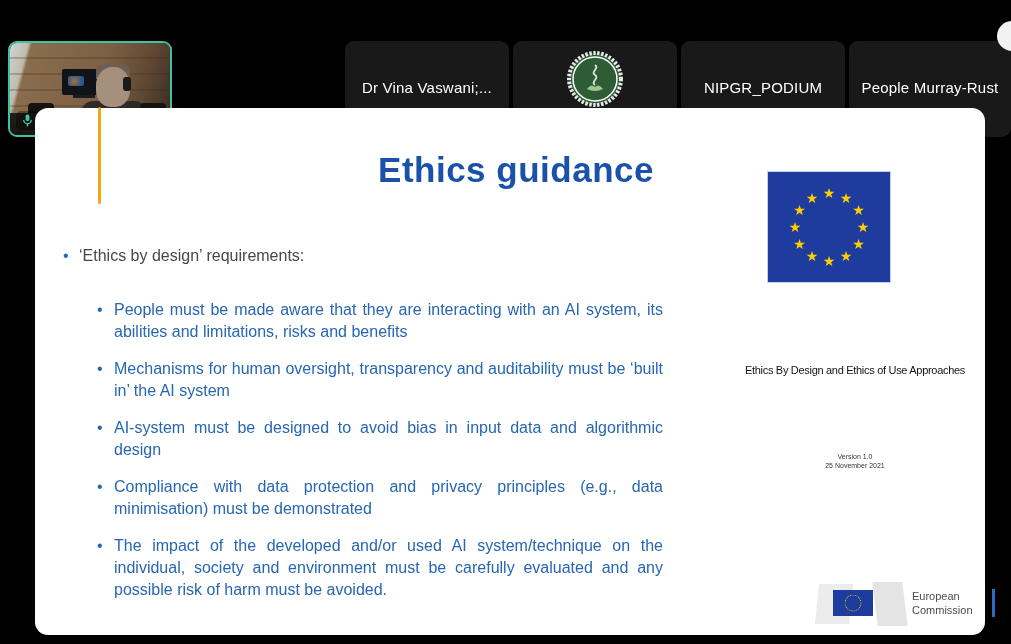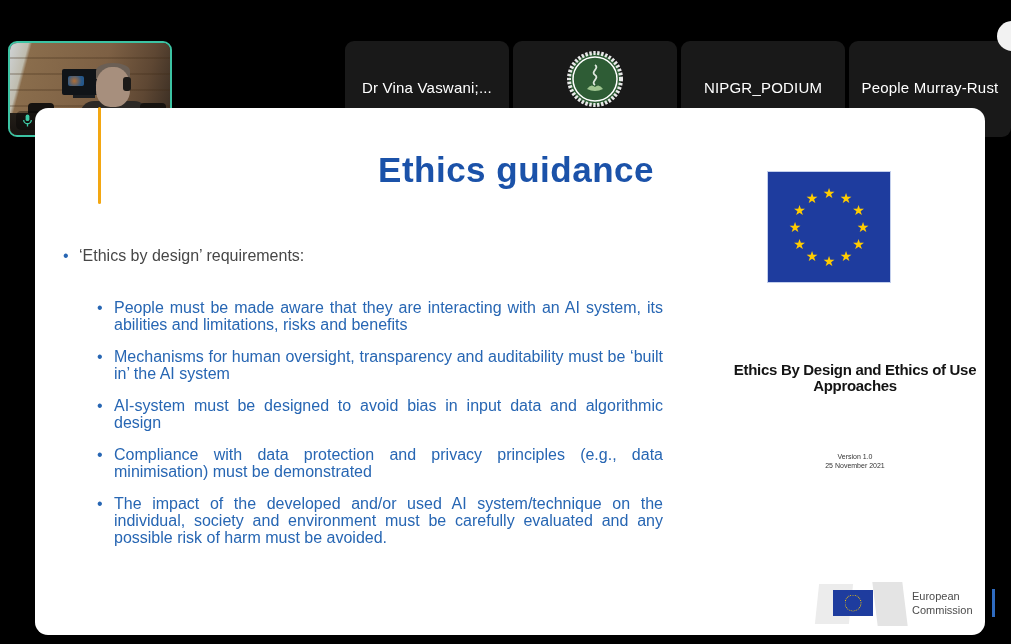--- a/index.html
+++ b/index.html
@@ -69,29 +69,29 @@
   }
   .slide-title {
     position:absolute; left:0; top:42px; width:100%; padding-left:12px;
     text-align:center; color:#1b52a9; font-size:35px; font-weight:bold; letter-spacing:.5px;
   }
   .bullets { position:absolute; left:28px; top:131px; width:600px;margin-top:8px; }
   .main-bullet { position:relative; padding-left:16px; color:#474747; font-size:16px; margin-bottom:34px; }
   .main-bullet::before { content:"•"; position:absolute; left:0; top:0; color:#2766b3; }
   .sub-bullets { list-style:none; margin-left:34px; width:566px; }
   .sub-bullets li { position:relative; padding-left:17px; margin-bottom:15px;
-    color:#2766b3; font-size:16px; line-height:17px; text-align:justify; }
+    color:#2766b3; font-size:16px; line-height:22px; text-align:justify; }
   .sub-bullets li::before { content:"•"; position:absolute; left:0; top:0; color:#2766b3; }
 
   
   .eu-flag { position:absolute; left:733px; top:64px; width:122px; height:110px;
     background:#1e3c9e; box-shadow:0 0 0 1px #c3cfec; }
   .eu-flag .star { position:absolute; color:#ffcc00; font-size:14px; transform:translate(-50%,-50%); }
   .report-title { position:absolute; left:680px; top:254px; width:280px; text-align:center;
-    color:#141414; font-size:15px; line-height:16px; letter-spacing:-.3px; font-weight:bold; }
+    color:#141414; font-size:11px; line-height:16px; letter-spacing:-.3px; font-weight:normal; }
   .report-version { position:absolute; left:680px; top:344px; width:280px; text-align:center;
     color:#333; font-size:7px; line-height:9px; }
 
   
   .ec-logo { position:absolute; left:782px; top:474px; width:178px; height:44px; }
   .ec-flagshape1 { position:absolute; left:0; top:2px; width:34px; height:40px;
     background:#ececec; transform:skewX(-6deg); }
   .ec-flagshape2 { position:absolute; left:58px; top:0; width:30px; height:44px;
     background:#e4e4e4; transform:skewX(7deg); }
   .ec-miniflag { position:absolute; left:16px; top:8px; width:40px; height:26px; background:#1e3c9e; }

